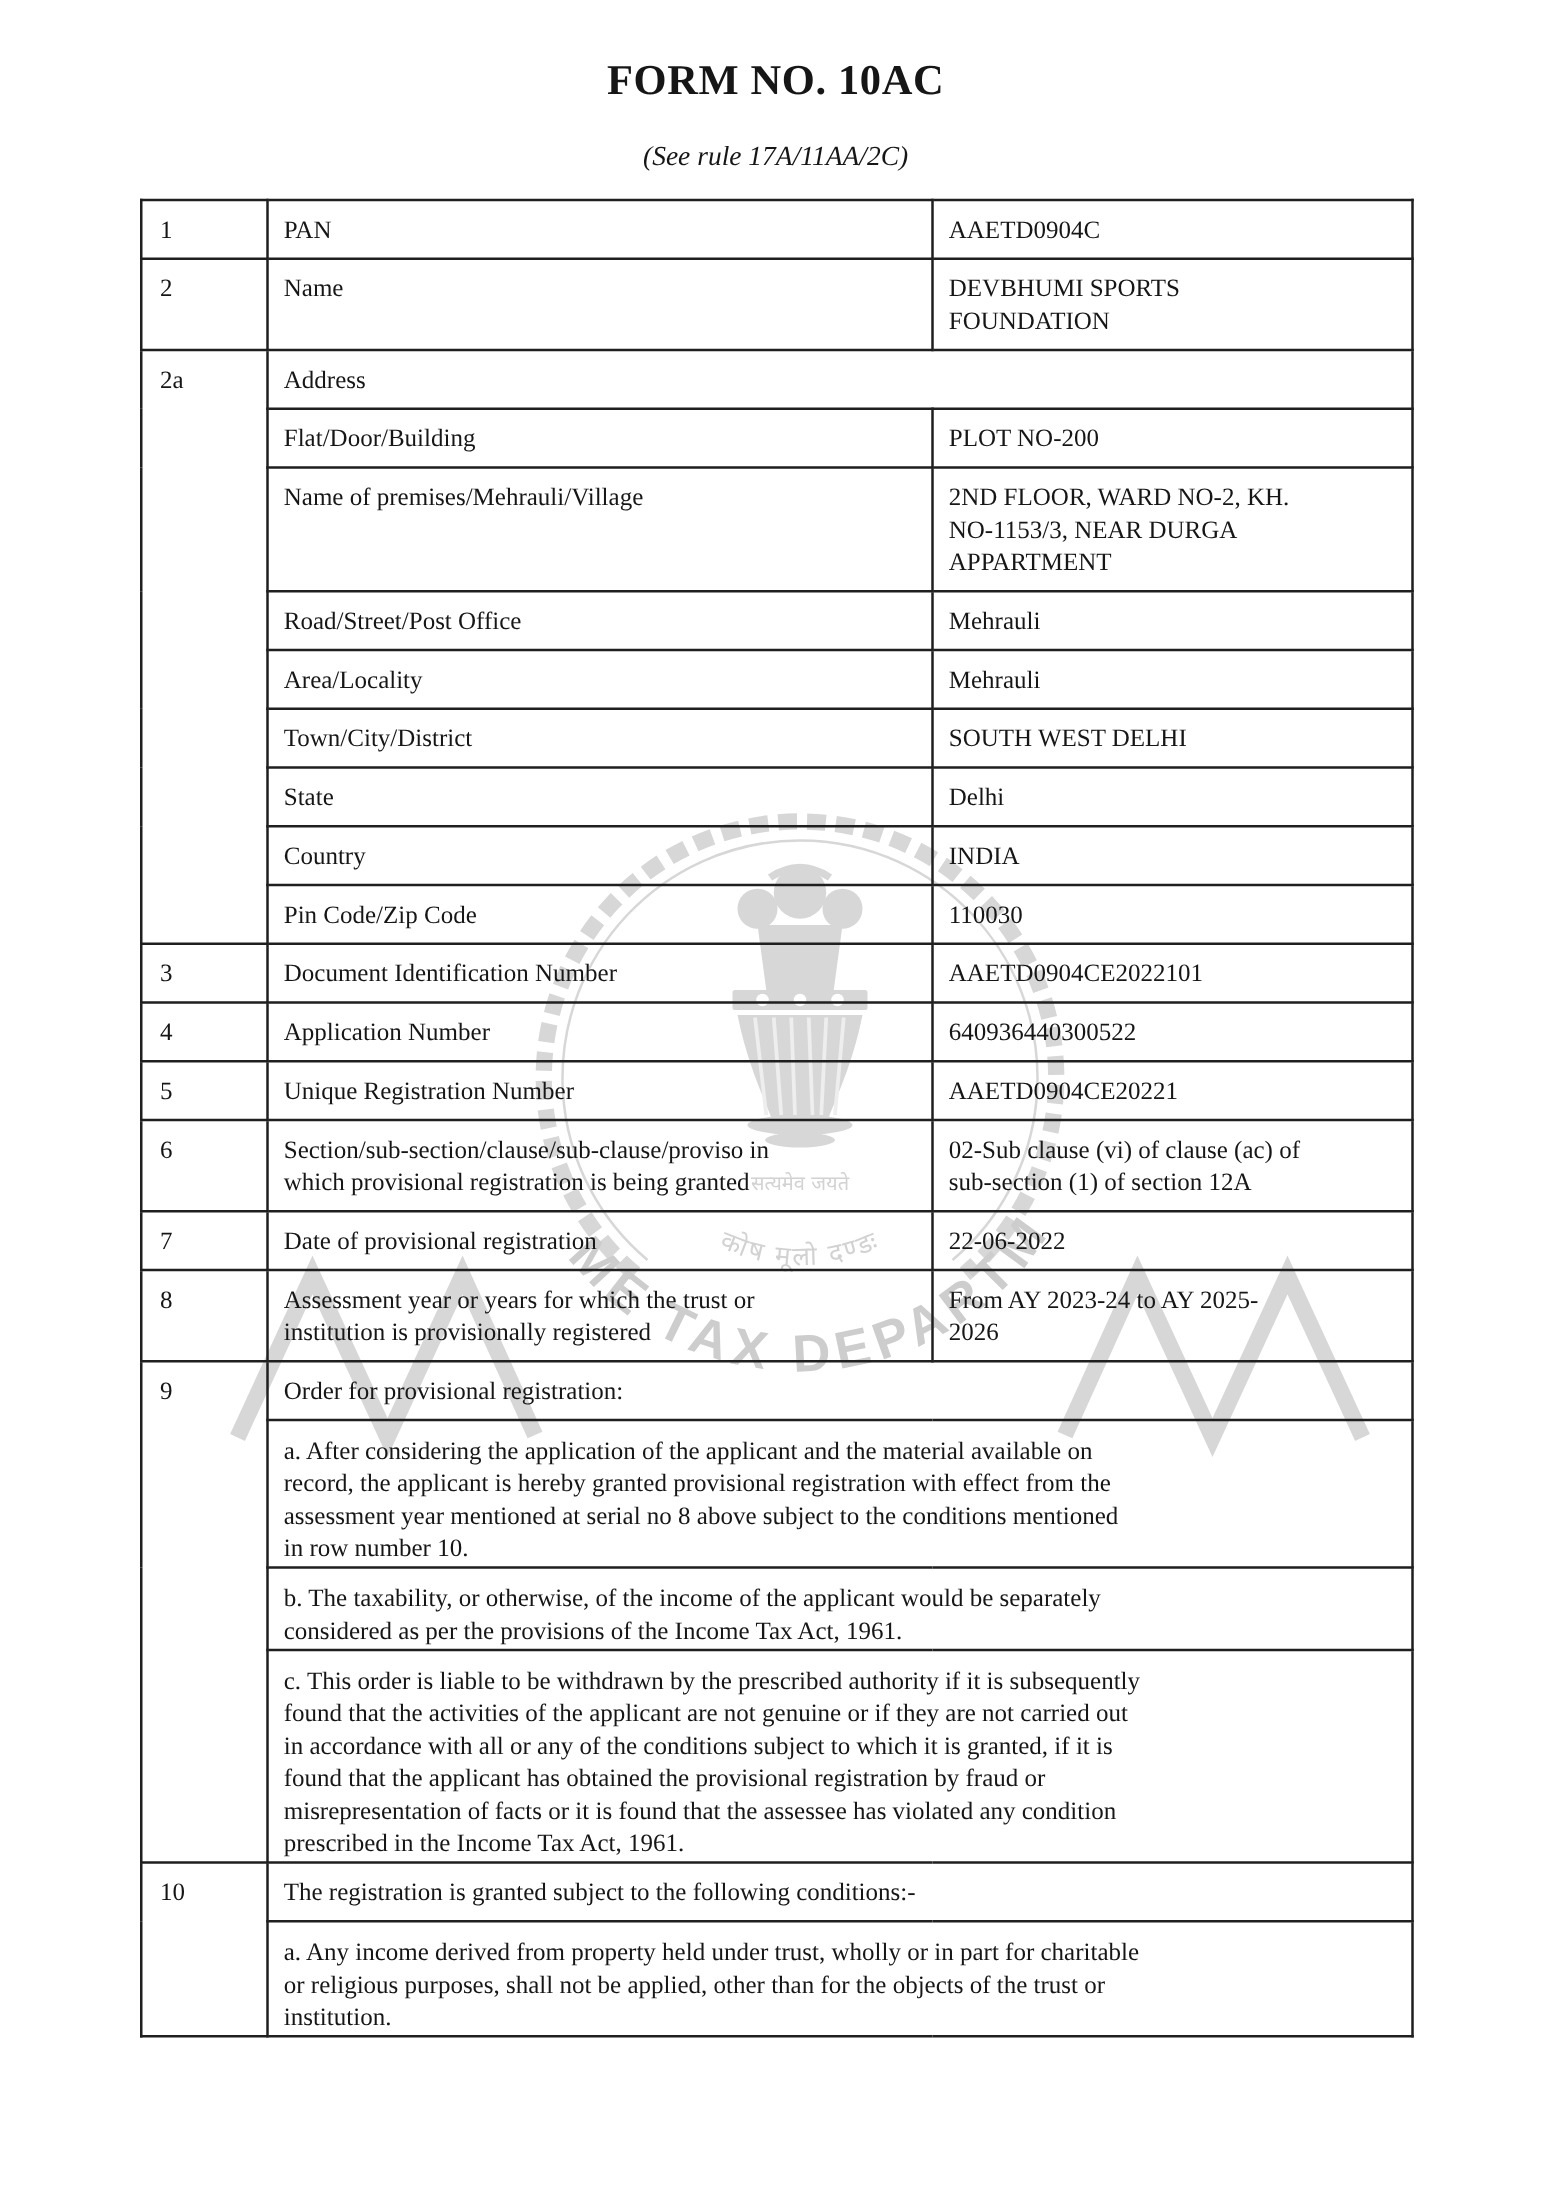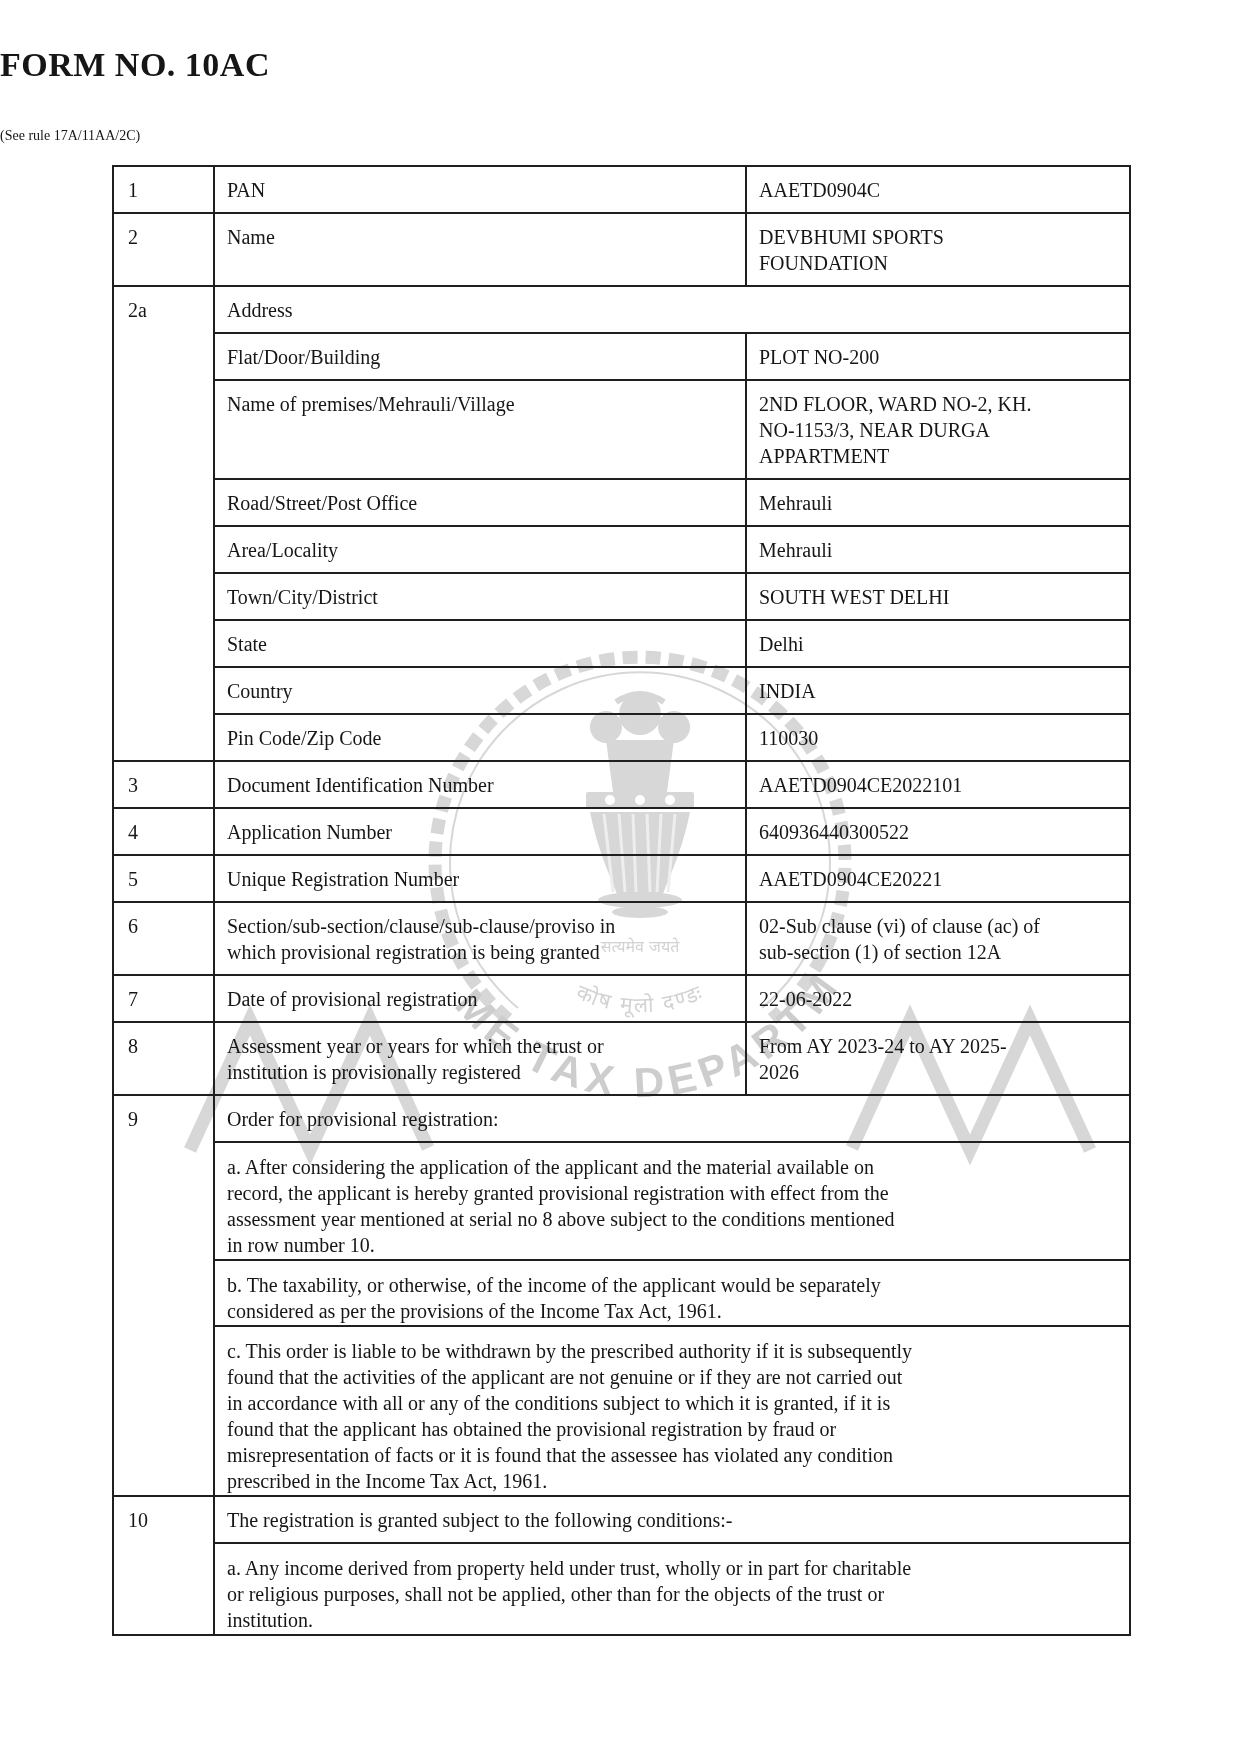--- a/index.html
+++ b/index.html
@@ -1,21 +1,21 @@
 <!DOCTYPE html>
 <html><head>
 <meta charset="utf-8">
 <style>
   * { margin:0; padding:0; box-sizing:border-box; }
   html,body { width:1241px; height:1754px; background:#ffffff; overflow:hidden; }
   body { position:relative; font-family:"Liberation Serif", serif; color:#161616; }
 
-  .page-header { position:relative; z-index:2; padding-top:46px; }
+  .page-header { position:relative; z-index:2; text-align:center; padding-top:46px; }
   .form-title { font-size:34px; font-weight:bold; letter-spacing:0.5px; }
-  .form-subtitle-rule { margin-top:44px; font-size:14px; font-weight:normal; }
+  .form-subtitle-rule { margin-top:28px; font-size:22px; font-weight:normal;font-style:italic; }
   .form-subtitle-order { margin-top:12px; font-size:22px; font-weight:normal; }
 
   table.form-table {
     position:relative; z-index:1;
     margin:21px 0 0 112px;
     width:1017px;
     border-collapse:collapse;
     table-layout:fixed;
     background:transparent;
   }

